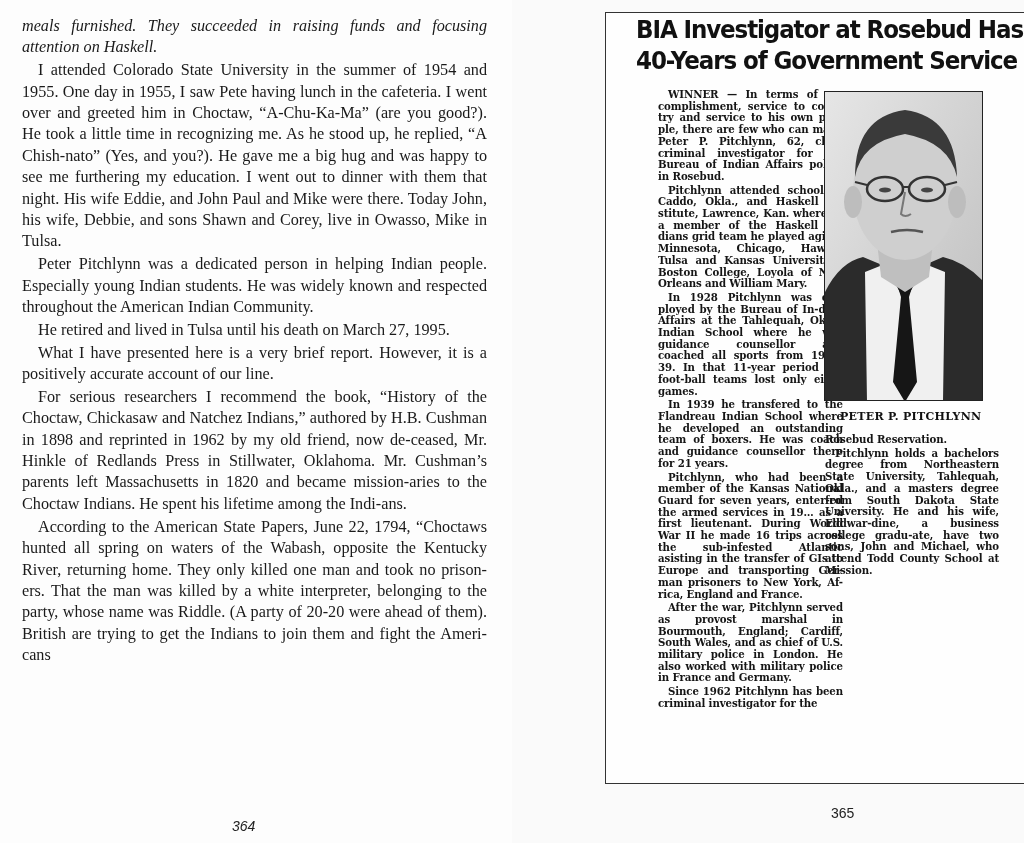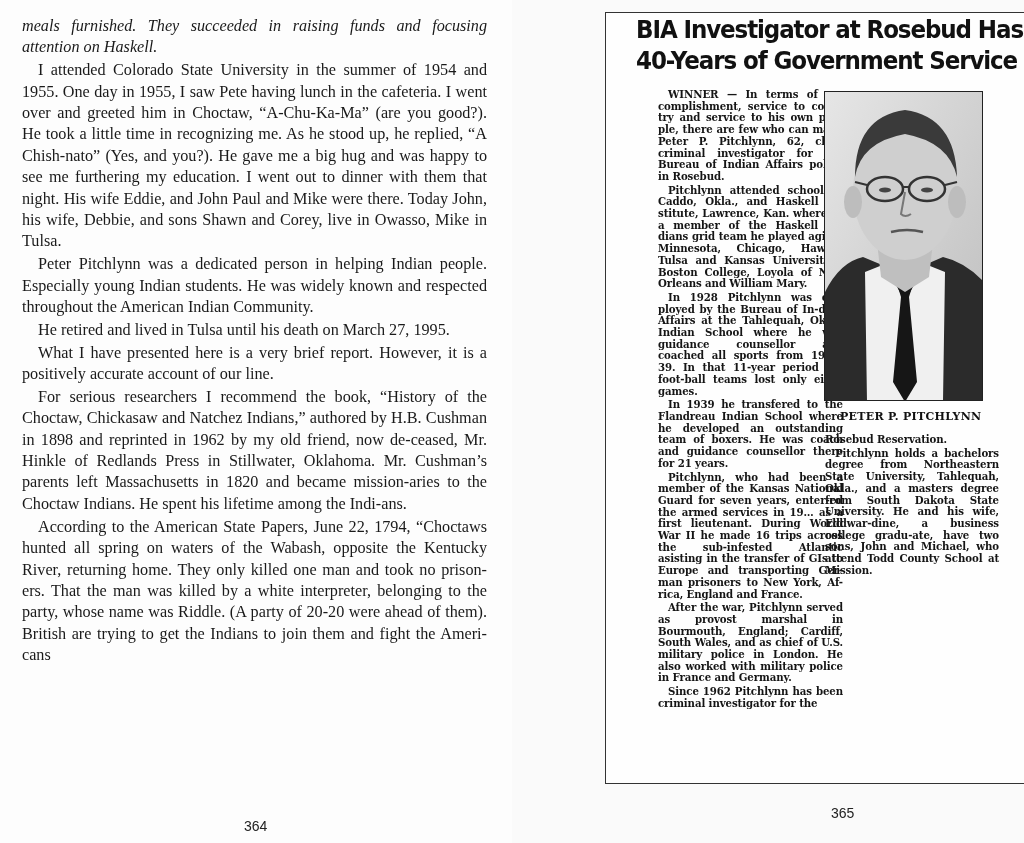--- a/index.html
+++ b/index.html
@@ -5,21 +5,21 @@
   * { box-sizing: border-box; margin: 0; padding: 0; }
   html, body { width: 1024px; height: 843px; background: #fbfbfb; overflow: hidden; }
   body { position: relative; font-family: "Liberation Serif", serif; color: #1a1a1a; }
 
   
   .left-page { position: absolute; left: 0; top: 0; width: 512px; height: 843px; background: #fdfdfd; }
   .left-text { position: absolute; left: 22px; top: 16px; width: 465px; font-size: 16.2px; line-height: 21.4px; text-align: justify; }
   .left-text p { text-indent: 16px; margin: 0 0 1.4px 0; }
   .left-text p.cont { text-indent: 0; font-style: italic; }
   .page-num { position: absolute; font-family: "Liberation Sans", sans-serif; font-size: 14px; color: #222; }
-  .left-num { left: 244px; top: 818px; }
+  .left-num { left: 232px; top: 818px; font-style: italic; }
   .right-num { left: 811px; top: 805px; margin-left: 20px; }
 
   
   .right-page { position: absolute; left: 512px; top: 0; width: 512px; height: 843px; background: #fafafa; }
   .clipping { position: absolute; left: 605px; top: 12px; width: 430px; height: 772px; border: 1.5px solid #333; border-right: none; background: #fefefe; }
   .headline { position: absolute; left: 636px; top: 14px; width: 385px; font-family: "DejaVu Sans", sans-serif; font-weight: bold; font-size: 25px; line-height: 31px; letter-spacing: -1.2px; color: #111; transform: scaleX(0.92); transform-origin: left top; white-space: nowrap; }
   .col { position: absolute; font-family: "DejaVu Serif", serif; font-size: 10.2px; line-height: 11.7px; text-align: justify; color: #151515; font-weight: bold; letter-spacing: -0.1px; }
   .col p { text-indent: 10px; margin-bottom: 2px; }
   .col p.cont { text-indent: 0; }
   .col1 { left: 633px; top: 89px; width: 185px; margin-left: 25px; }

